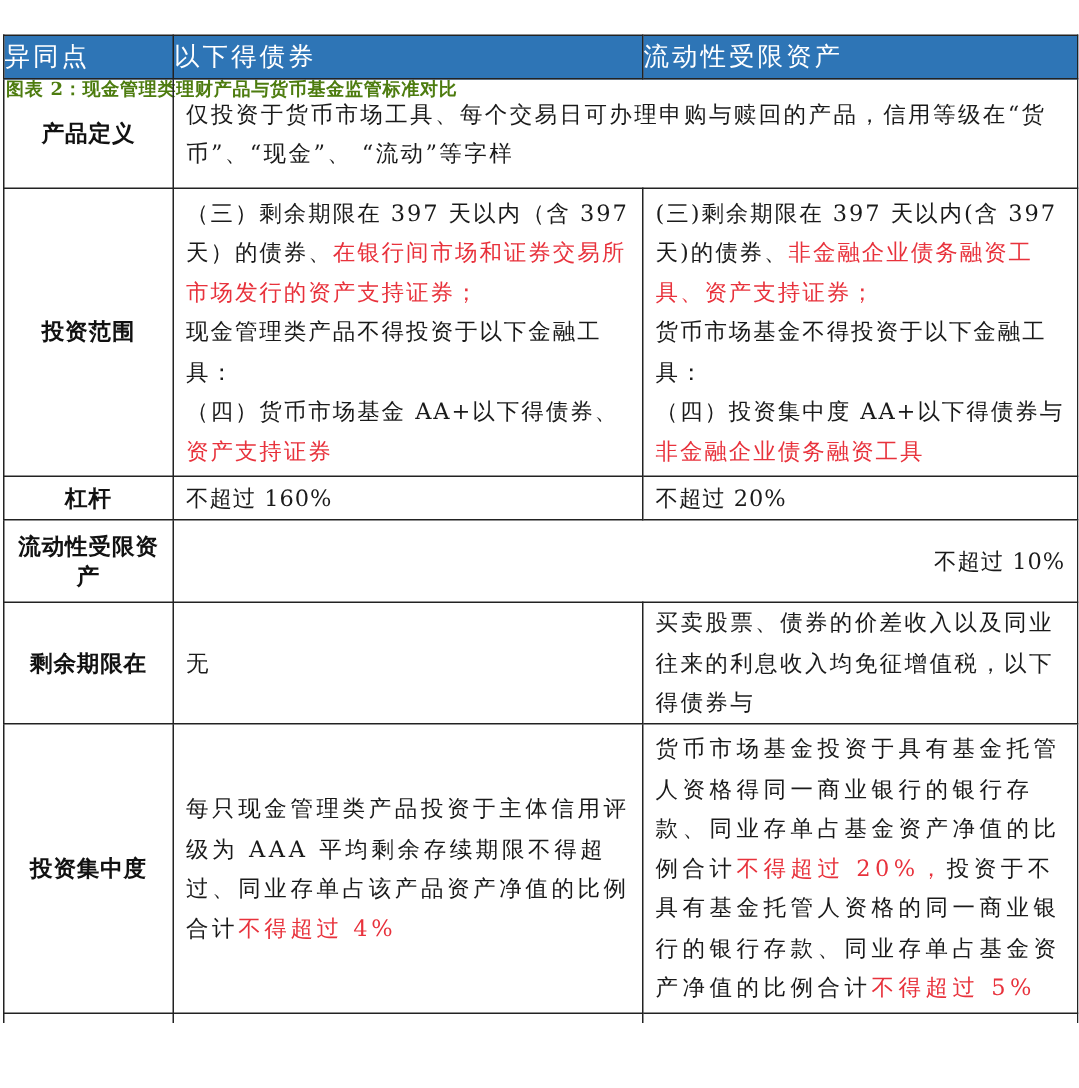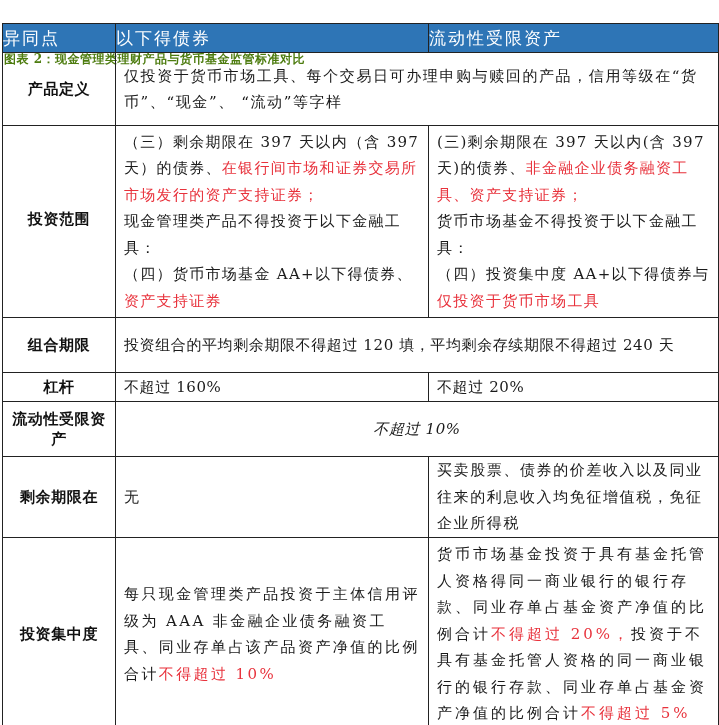--- a/index.html
+++ b/index.html
@@ -7,24 +7,24 @@
            font-family: "DejaVu Serif", "Liberation Serif", serif; color: #1a1a1a; }
     .caption { position: absolute; left: 4px; top: 1px; font-size: 12px; font-weight: bold;
                letter-spacing: 0.5px; line-height: 20px; color: #4d7c0f; margin-top: 48px; }
     table.cmp { position: absolute; left: 2px; top: 23px; width: 716px; border-collapse: collapse;
                 table-layout: fixed; }
     table.cmp td, table.cmp th { border: 1px solid #222; padding: 0 8px; vertical-align: middle;
                  font-size: 15px; line-height: 26.5px; letter-spacing: 0.6px; }
     table.cmp th { background: #2E75B6; color: #ffffff; font-weight: normal; font-size: 17px;
                    letter-spacing: 2px; text-align: left; height: 28px; padding: 0; }
     td.rowhead { text-align: center; font-weight: bold; font-size: 16px; padding: 0 4px; color: #111; }
-    td.center { text-align: center; font-style: italic; }
+    td.center { text-align: right; }
     .red { color: #e8323c; }
     .tight { letter-spacing: 0; }
-    .wide { letter-spacing: 3.2px; font-family: Liberation Mono, monospace; }
+    .wide { letter-spacing: 3.2px; }
   </style>
 </head>
 <body>
 
 <div class="caption">图表 2：现金管理类理财产品与货币基金监管标准对比</div>
 
 <table class="cmp">
   <colgroup>
     <col style="width:113px">
     <col style="width:313px">
@@ -45,50 +45,46 @@
   <tr style="height:192px">
     <td class="rowhead wide">投资范围</td>
     <td style="letter-spacing:1.3px">
       <span>（三）剩余期限在 397 天以内（含 397 天）的债券、</span><span class="red">在银行间市场和证券交易所市场发行的资产支持证券；</span><br>
       <span>现金管理类产品不得投资于以下金融工具：</span><br>
       <span>（四）货币市场基金 AA+以下得债券、</span><span class="red">资产支持证券</span>
     </td>
     <td style="letter-spacing:1.3px">
       <span>(三)剩余期限在 397 天以内(含 397 天)的债券、</span><span class="red">非金融企业债务融资工具、资产支持证券；</span><br>
       <span>货币市场基金不得投资于以下金融工具：</span><br>
-      <span>（四）投资集中度 AA+以下得债券与</span><span class="red">仅投资于货币市场工具</span>
+      <span>（四）投资集中度 AA+以下得债券与</span><span class="red">非金融企业债务融资工具</span>
     </td>
   </tr>
 
-  <tr style="height:55px">
-    <td class="rowhead">组合期限</td>
-    <td colspan="2" class="tight">投资组合的平均剩余期限不得超过 120 填，平均剩余存续期限不得超过 240 天</td>
-  </tr>
 
   <tr style="height:29px">
     <td class="rowhead">杠杆</td>
     <td class="tight">不超过 160%</td>
     <td class="tight">不超过 20%</td>
   </tr>
 
   <tr style="height:55px">
     <td class="rowhead" style="line-height:20px">流动性受限资产</td>
     <td colspan="2" class="center tight">不超过 10%</td>
   </tr>
 
   <tr style="height:81px">
     <td class="rowhead">剩余期限在</td>
     <td>无</td>
-    <td style="letter-spacing:1.6px">买卖股票、债券的价差收入以及同业往来的利息收入均免征增值税，免征企业所得税</td>
+    <td style="letter-spacing:1.6px">买卖股票、债券的价差收入以及同业往来的利息收入均免征增值税，以下得债券与</td>
   </tr>
 
   <tr style="height:193px">
     <td class="rowhead">投资集中度</td>
     <td style="letter-spacing:2.4px">
-      <span>每只现金管理类产品投资于主体信用评级为 AAA 非金融企业债务融资工具、同业存单占该产品资产净值的比例合计</span><span class="red">不得超过 10%</span>
+      <span>每只现金管理类产品投资于主体信用评级为 AAA 平均剩余存续期限不得超过、同业存单占该产品资产净值的比例合计</span><span class="red">不得超过 4%</span>
     </td>
     <td style="letter-spacing:3px">
       <span>货币市场基金投资于具有基金托管人资格得同一商业银行的银行存款、同业存单占基金资产净值的比例合计</span><span class="red">不得超过 20%，</span><span>投资于不具有基金托管人资格的同一商业银行的银行存款、同业存单占基金资产净值的比例合计</span><span class="red">不得超过 5%</span>
     </td>
   </tr>
 
   <tr style="height:6px">
     <td style="border-bottom:none"></td>
     <td style="border-bottom:none"></td>
     <td style="border-bottom:none"></td>

